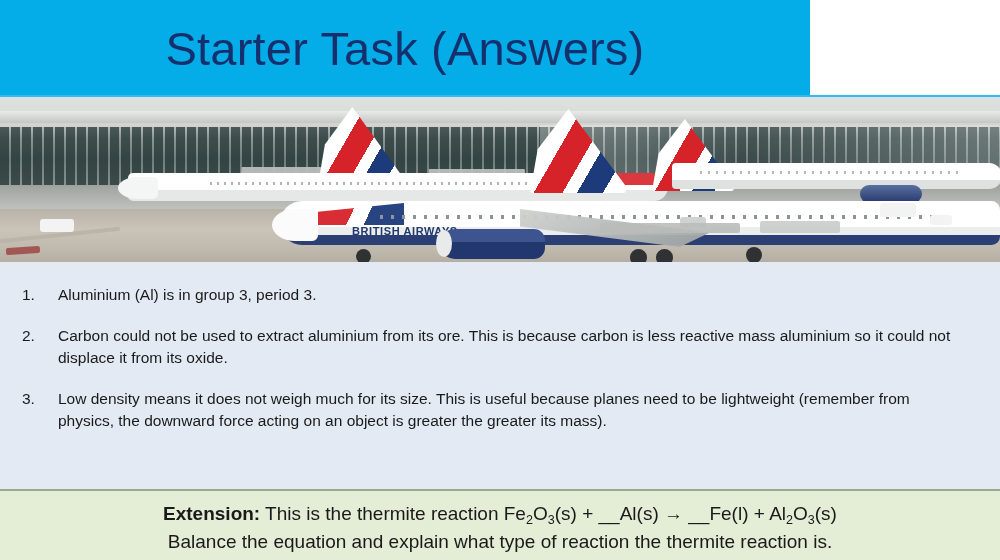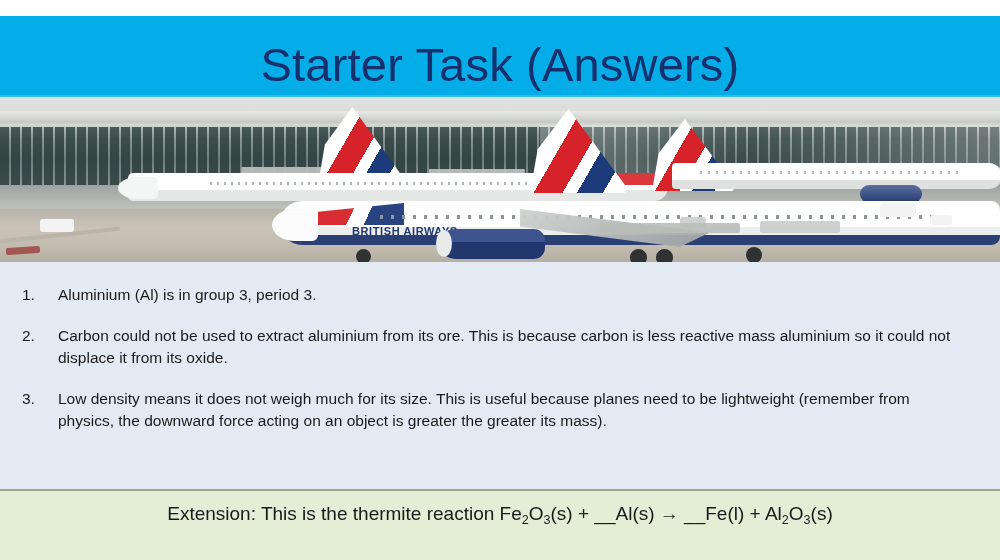--- a/index.html
+++ b/index.html
@@ -6,21 +6,21 @@
   html,body { width:1000px; height:560px; }
   body {
     font-family:"Liberation Sans", sans-serif;
     background:#ffffff;
     overflow:hidden;
     position:relative;
   }
 
   
   .title-banner{
-    position:absolute; left:0; top:16px; width:1000px; height:97px;
+    position:absolute; left:0; top:0; width:810px; height:97px;
     background:#05ADE8;
     display:flex; align-items:center; justify-content:center;
   }
   .title-banner .title-text{
     font-size:47px; font-weight:400; letter-spacing:0.2px;
     color:#16306E; line-height:1;
     white-space:nowrap;
   }
   .banner-edge{
     position:absolute; left:0; top:95px; width:1000px; height:2px;
@@ -222,21 +222,21 @@
     position:absolute; left:0; top:489px; width:1000px; height:71px;
     background:#E4EDD6;
     border-top:2px solid #9AA98C;
     text-align:center;
     padding-top:9px;
   }
   .ext-line{
     font-size:19px; color:#1a1a1a; line-height:1.48;
     white-space:nowrap;
   }
-  .ext-label{ font-weight:400; }
+  .ext-label{ font-weight:700; }
   .ext sub{ font-size:.66em; vertical-align:baseline; position:relative; top:.3em; }
   .u{ letter-spacing:0;margin-top:24px; }
 </style>
 </head>
 <body>
 
 <div class="title-banner">
   <div class="title-text">Starter Task (Answers)</div>
 </div>
 <div class="banner-edge"></div>
@@ -323,13 +323,14 @@
     <span>
       <span>Fe</span><sub>2</sub><span>O</span><sub>3</sub><span>(s)</span>
       <span>+</span>
       <span class="u">__</span><span>Al(s)</span>
       <span>→</span>
       <span class="u">__</span><span>Fe(l)</span>
       <span>+</span>
       <span>Al</span><sub>2</sub><span>O</span><sub>3</sub><span>(s)</span>
     </span>
   </div>
+  <div class="ext-line">Balance the equation and explain what type of reaction the thermite reaction is.</div>
 </div>
 
 </body></html>

